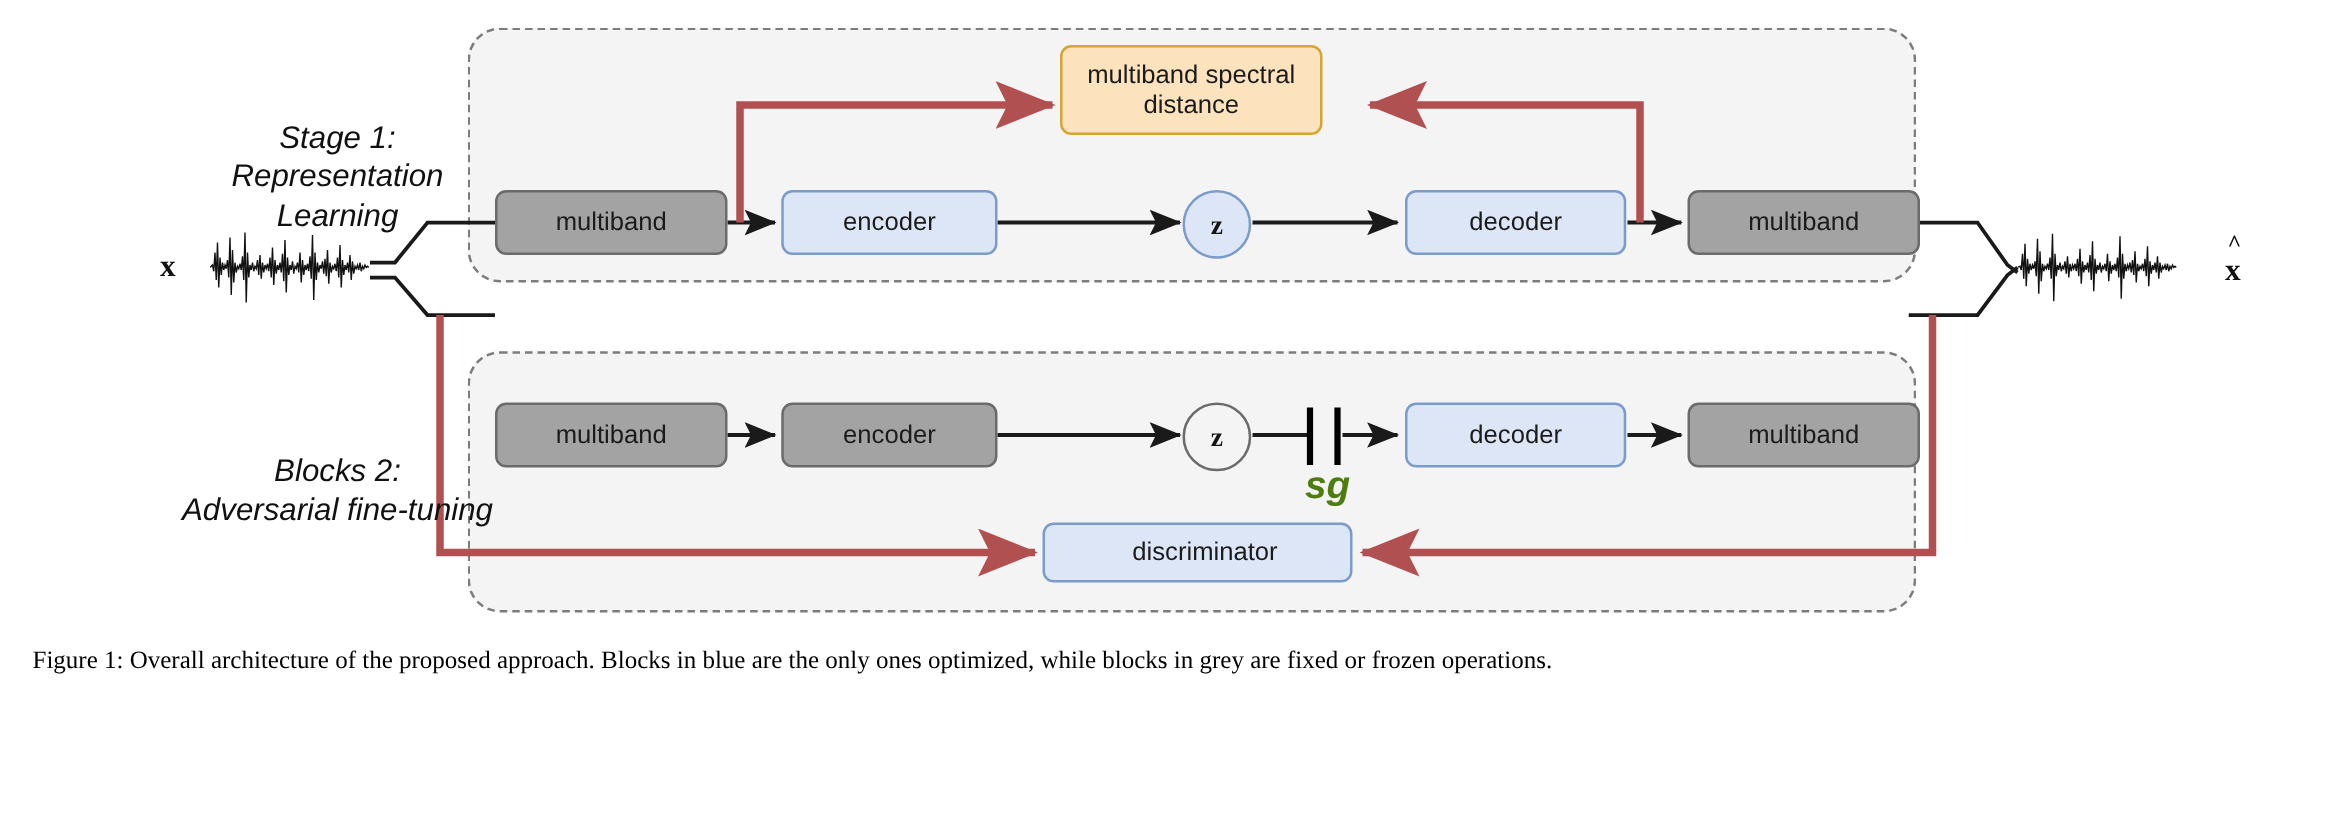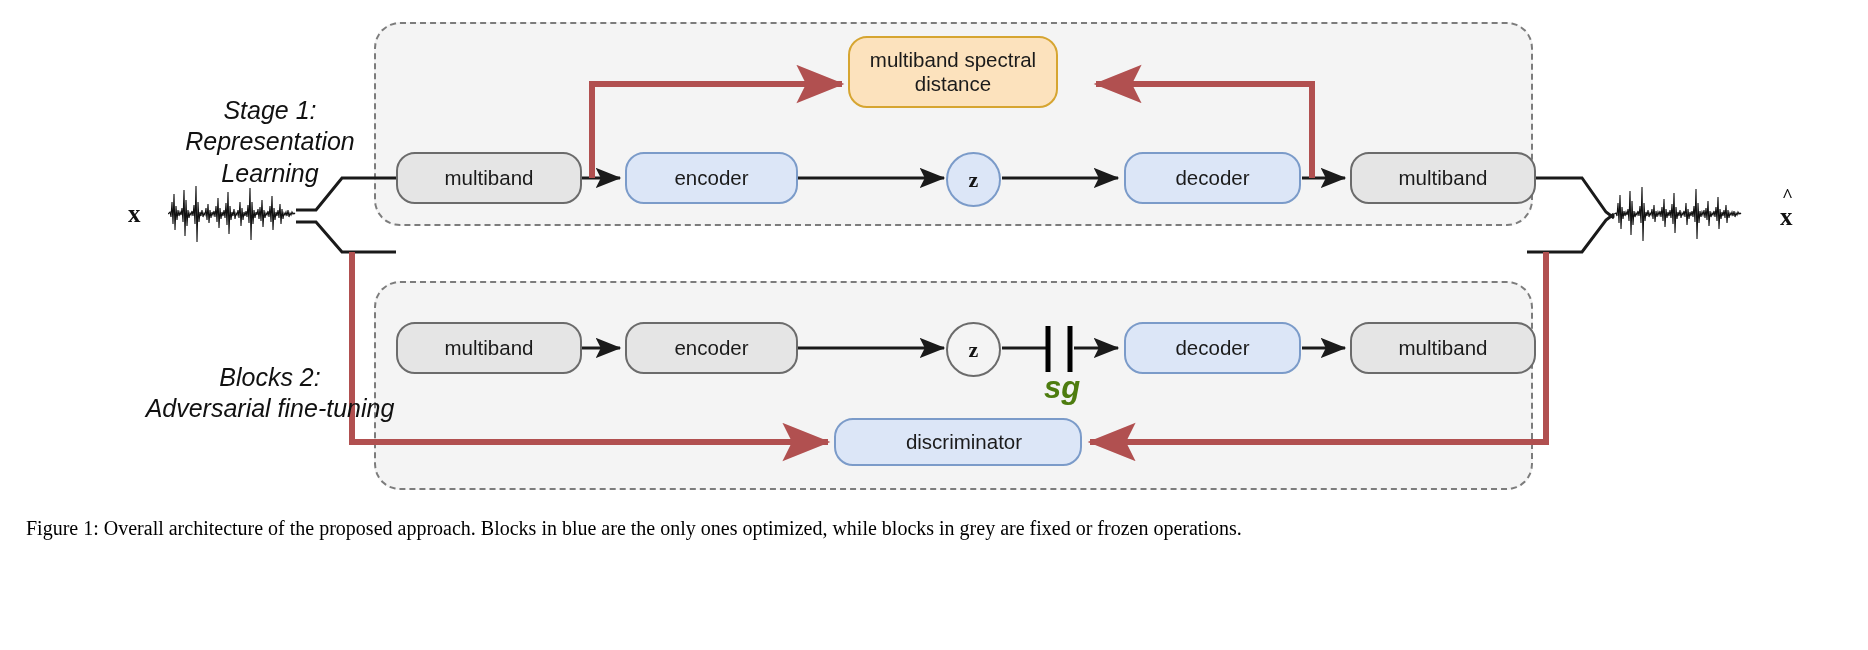--- a/index.html
+++ b/index.html
@@ -6,24 +6,24 @@
   body{width:1868px;height:650px;font-family:"Liberation Sans",sans-serif;position:relative;overflow:hidden;}
   #figure{position:absolute;left:0;top:0;width:1868px;height:650px;}
   #diagram{position:absolute;left:0;top:0;width:1868px;height:510px;}
   svg.layer{position:absolute;left:0;top:0;width:1868px;height:510px;overflow:visible;}
 
   .dashbox{
     position:absolute;background:#f4f4f4;border:2.5px dashed #7c7c7c;border-radius:26px;
   }
   .node{
     position:absolute;display:flex;align-items:center;justify-content:center;
-    text-align:center;border-radius:19px;box-sizing:border-box;
+    text-align:center;border-radius:9px;box-sizing:border-box;
     font-size:20.5px;color:#1b1b1b;line-height:1.18;
   }
-  .node.grey{background:#e5e5e5;border:2px solid #6b6b6b;}
+  .node.grey{background:#a3a3a3;border:2px solid #6b6b6b;}
   .node.blue{background:#dce6f7;border:2px solid #7b9bc9;}
   .node.orange{background:#fce2bd;border:2px solid #d6a531;}
   .zcircle{
     position:absolute;border-radius:50%;display:flex;align-items:center;justify-content:center;
     font-family:"Liberation Serif",serif;font-weight:bold;font-size:22px;color:#141414;
     box-sizing:border-box;
   }
   .zcircle.blue{background:#dce6f7;border:2px solid #7b9bc9;}
   .zcircle.grey{background:#f4f4f4;border:2px solid #6b6b6b;}
 

